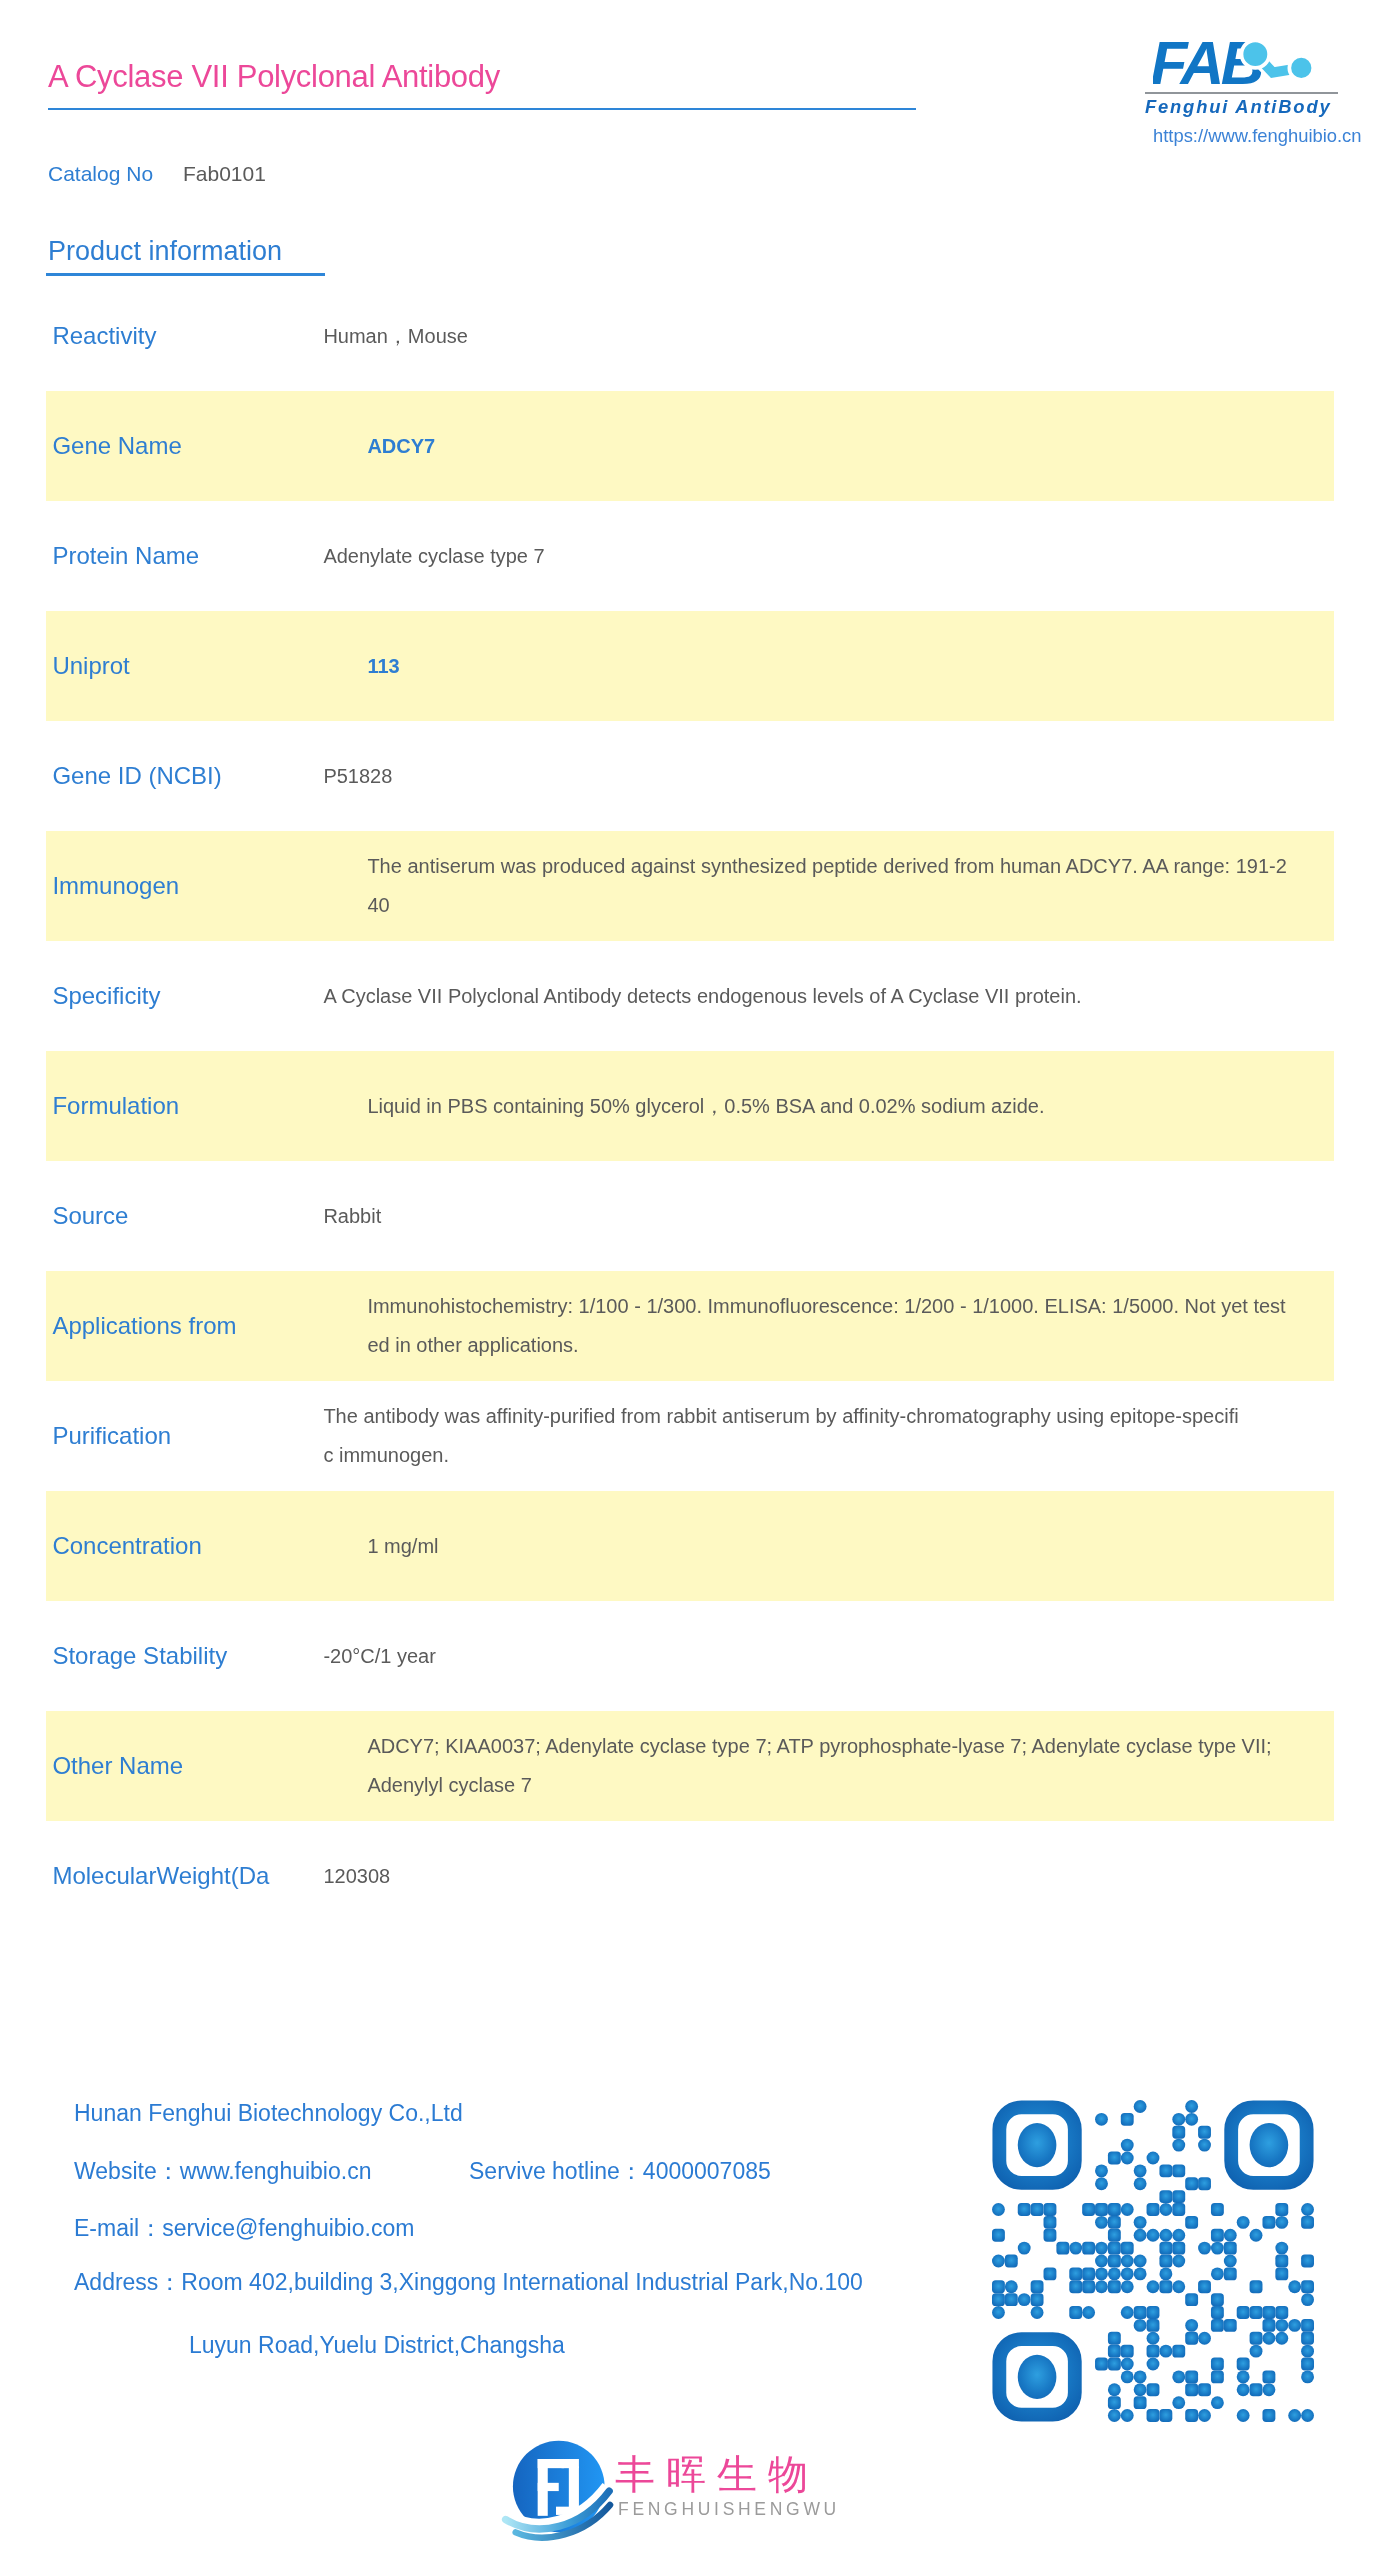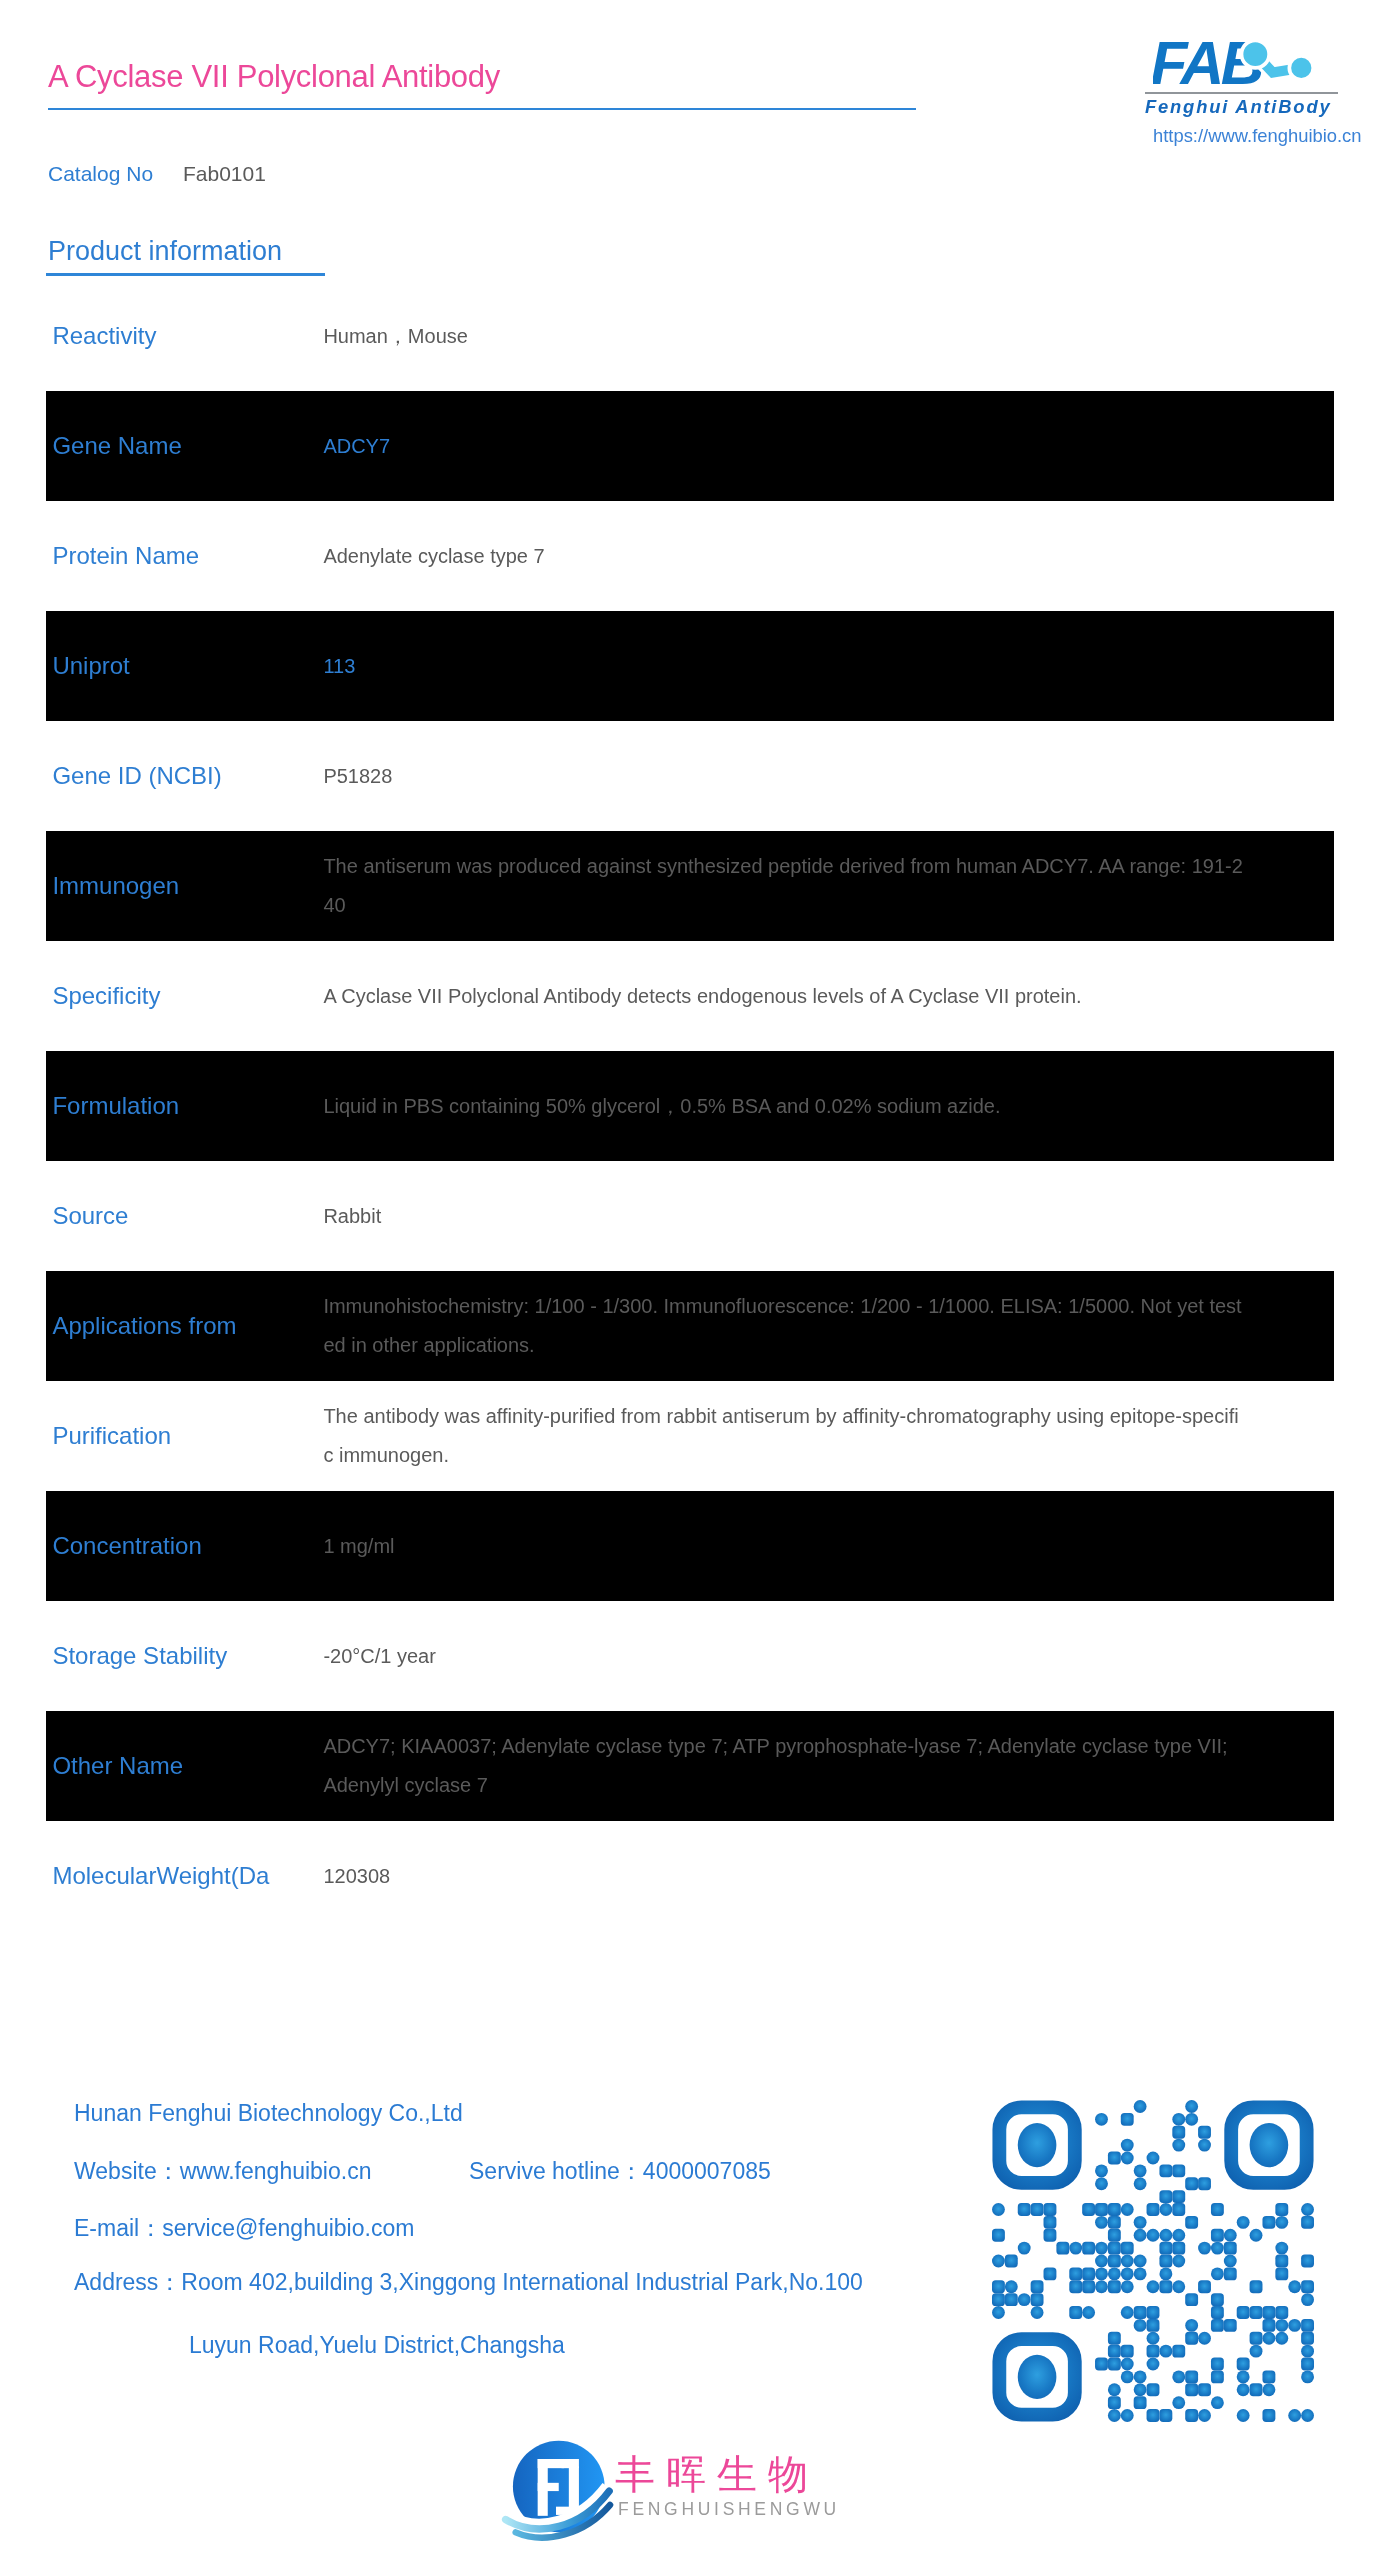--- a/index.html
+++ b/index.html
@@ -17,24 +17,24 @@
 
   
   .brand-rule{left:1145px;top:92px;width:193px;height:1.8px;background:#90959a;}
   .brand-name{left:1145px;top:96px;width:195px;font-size:18.4px;font-weight:bold;font-style:italic;
               color:#1568bc;letter-spacing:1.8px;white-space:nowrap;}
   .brand-url{left:1153px;top:125px;font-size:18.4px;color:#3b82d6;}
 
   
   .table{left:46px;top:281px;width:1288px;}
   .row{display:flex;align-items:center;height:110px;}
-  .row.shaded{background:#000000;}
+  .row.shaded{background:#fef9c3;gap:44px;}
   .cell-label{flex:0 0 271px;padding-left:6.4px;font-size:24px;color:#2e7ed2;}
   .cell-value{width:920px;font-size:20px;color:#5a5a5a;line-height:39px;word-break:break-all;}
-  .cell-value.link{color:#2e7ed2;}
+  .cell-value.link{color:#2e7ed2;font-weight:bold;}
 
   
   .foot-line{font-size:23px;color:#2b7bd3;white-space:nowrap;}
   .f-company{left:74px;top:2100px;}
   .f-website{left:74px;top:2156px;}
   .f-hotline{left:469px;top:2156px;}
   .f-email{left:74px;top:2213px;}
   .f-address{left:74px;top:2267px;}
   .f-address2{left:189px;top:2332px;}
 

